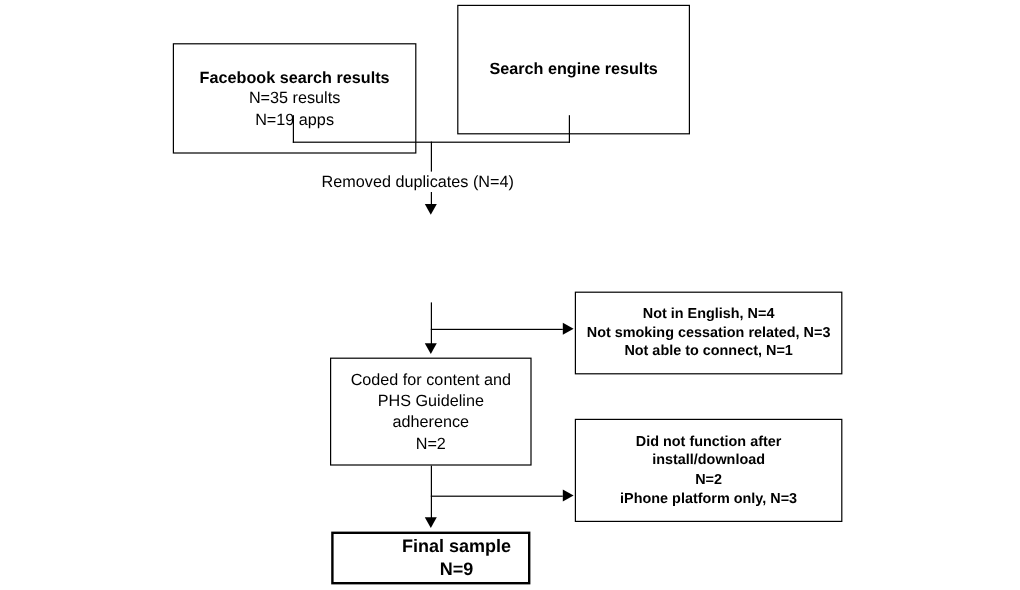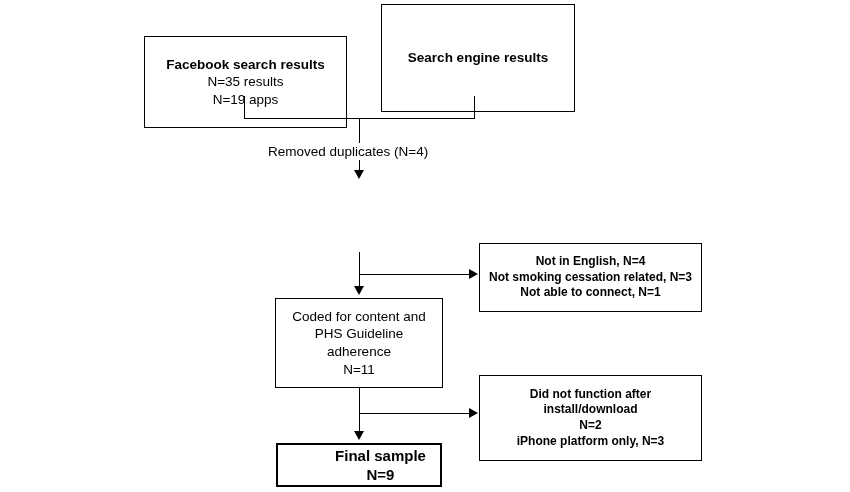--- a/index.html
+++ b/index.html
@@ -125,30 +125,30 @@
   <div class="box bold-body" style="left:479px; top:243px; width:223px; height:69px;">
     <span class="txt">Not in English, N=4
 Not smoking cessation related, N=3
 Not able to connect, N=1</span>
   </div>
 
   <div class="box" style="left:275px; top:298px; width:168px; height:90px;">
     <span class="txt">Coded for content and
 PHS Guideline
 adherence
-N=11</span>
+N=2</span>
   </div>
 
   <div class="vline" style="left:359px; top:388px; height:45px;"></div>
   <div class="arrow-down" style="left:354px; top:431px;"></div>
 
   <div class="hline" style="left:359px; top:413px; width:110px;"></div>
   <div class="arrow-right" style="left:469px; top:408px;"></div>
 
-  <div class="box bold-body" style="left:479px; top:375px; width:223px; height:86px;">
+  <div class="box bold-body" style="left:479px; top:349px; width:223px; height:86px;">
     <span class="txt">Did not function after
 install/download
 N=2
 iPhone platform only, N=3</span>
   </div>
 
   <div class="box thick final" style="left:276px; top:443px; width:166px; height:44px;">
     <span class="hdr">Final sample N=9</span>
   </div>
 

